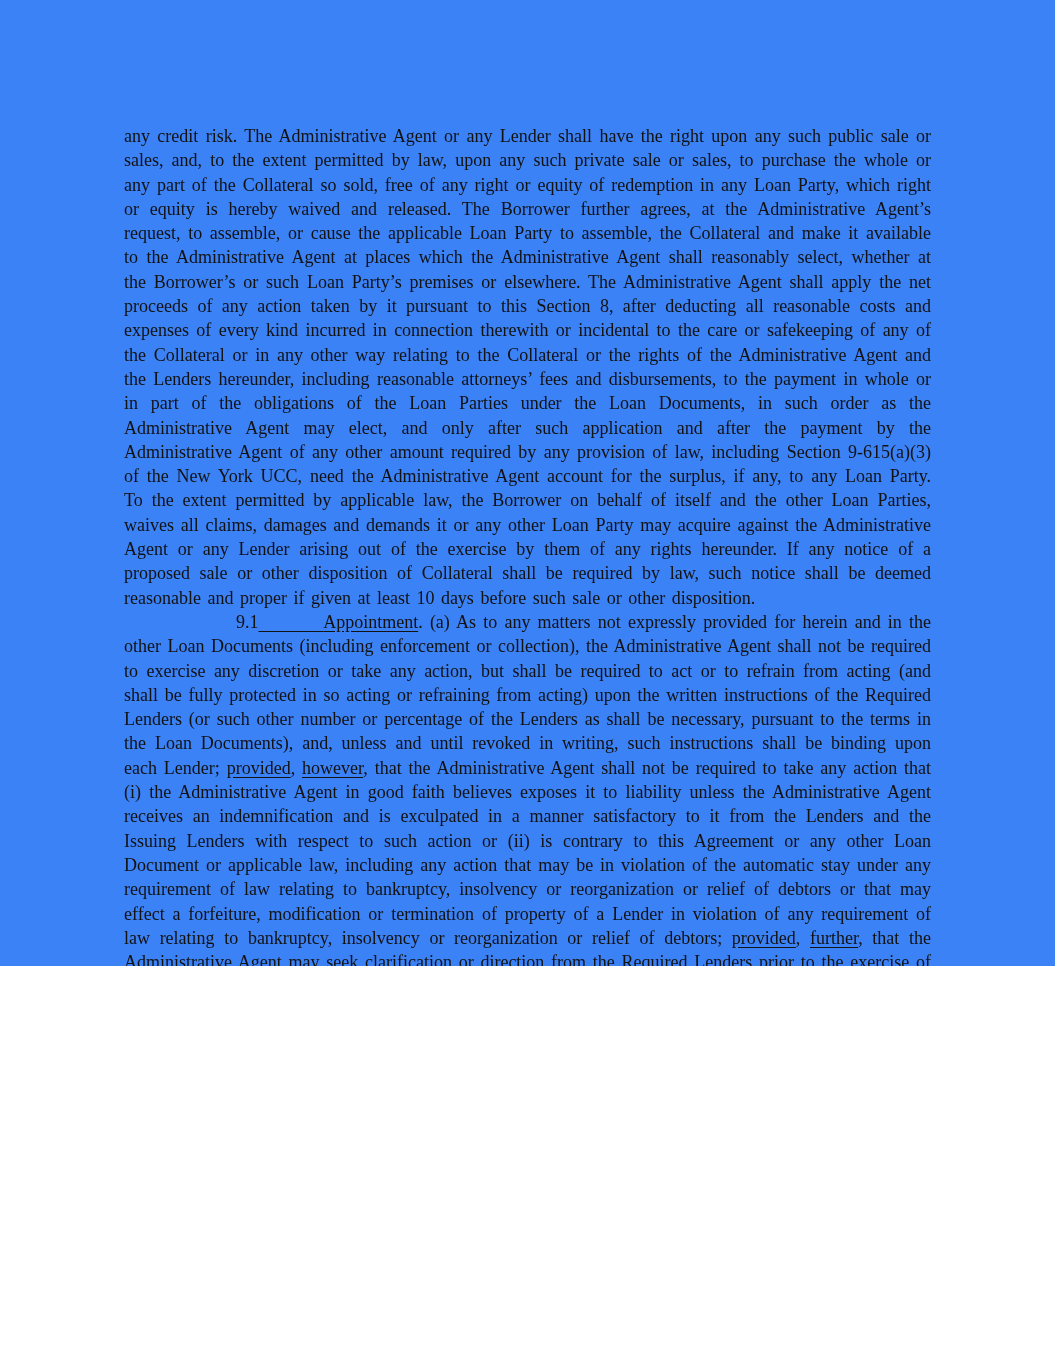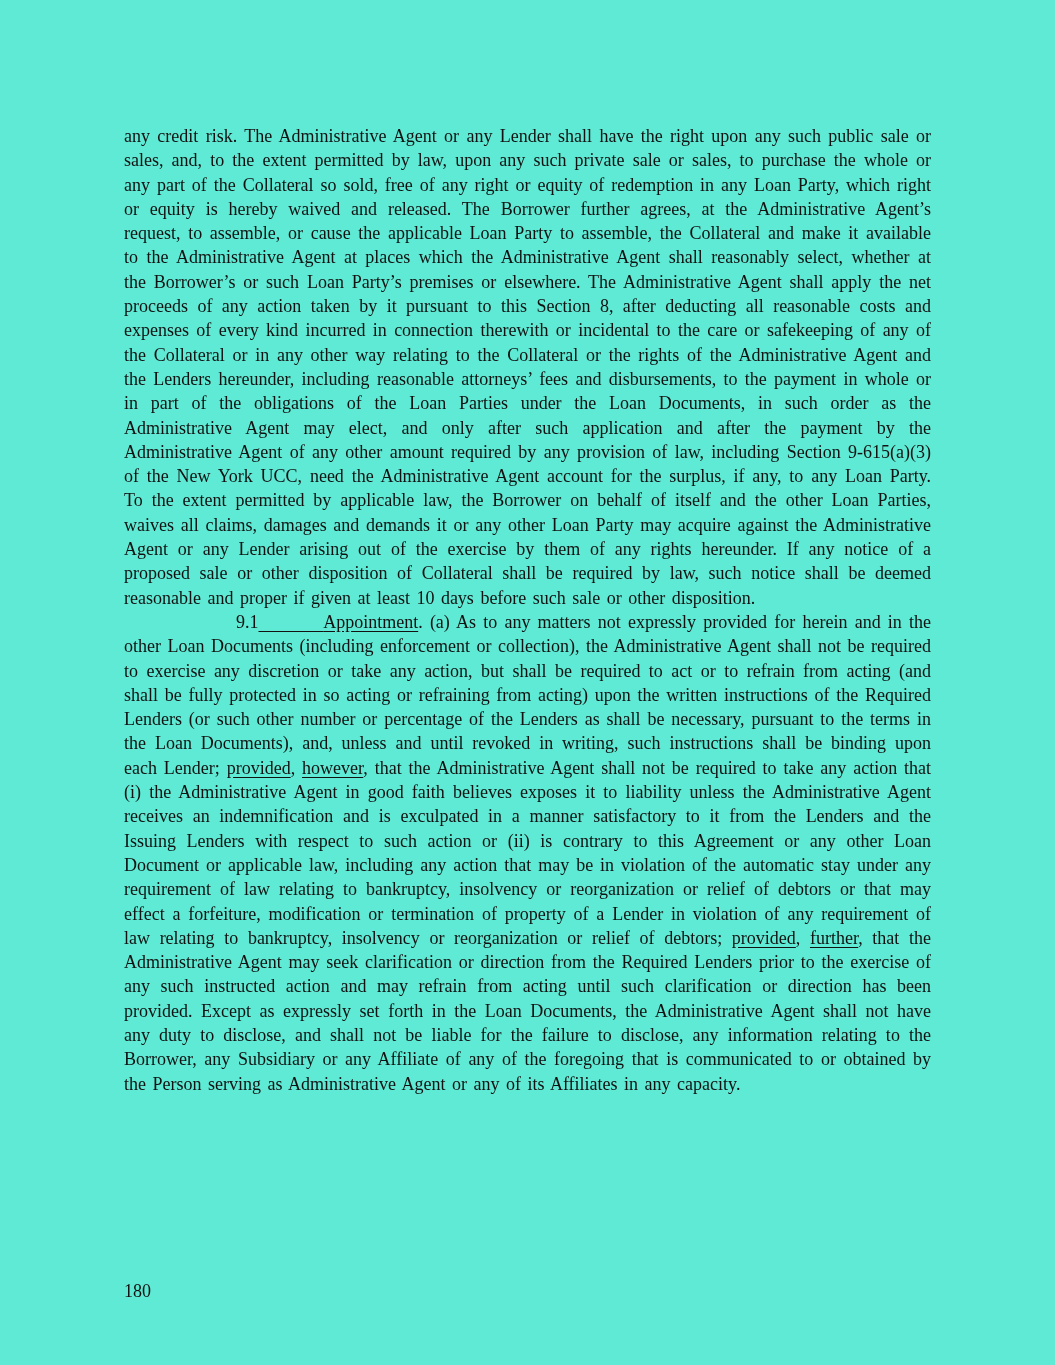--- a/index.html
+++ b/index.html
@@ -3,22 +3,22 @@
 <meta charset="utf-8">
 <style>
   html, body {
     margin: 0;
     padding: 0;
     background: #ffffff;
   }
   .page {
     position: relative;
     width: 1055px;
-    height: 1365px;
-    background: #5eead4;
+    height: 966px;
+    background: #3b82f6;
     color: #121212;
     font-family: "Liberation Serif", serif;
     overflow: hidden;
   }
   .content {
     position: absolute;
     left: 124px;
     top: 124px;
     width: 807px;
   }

